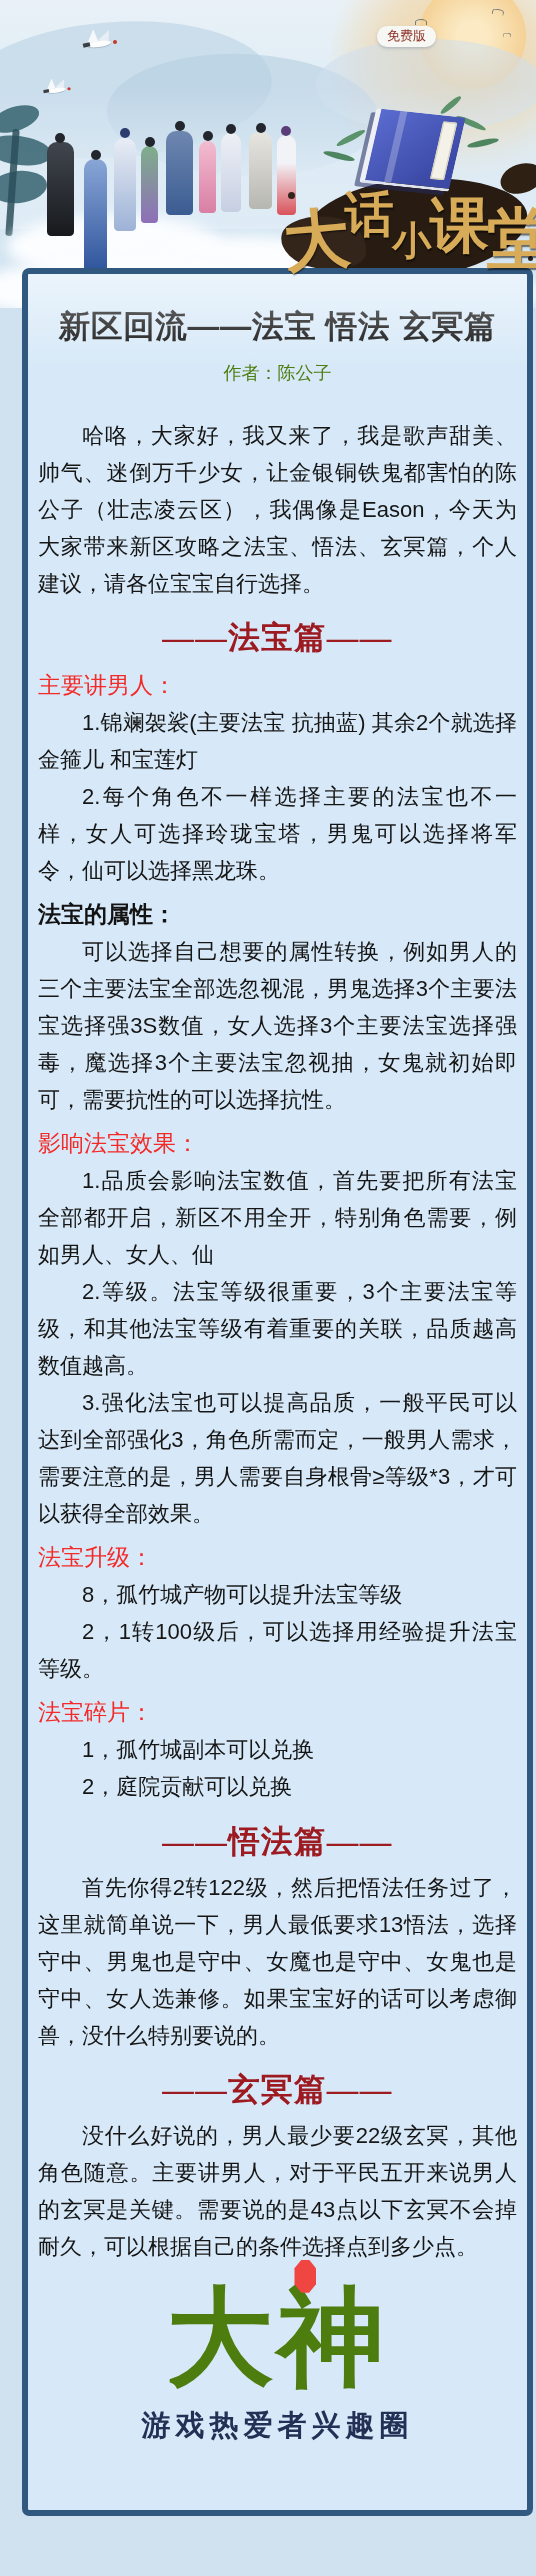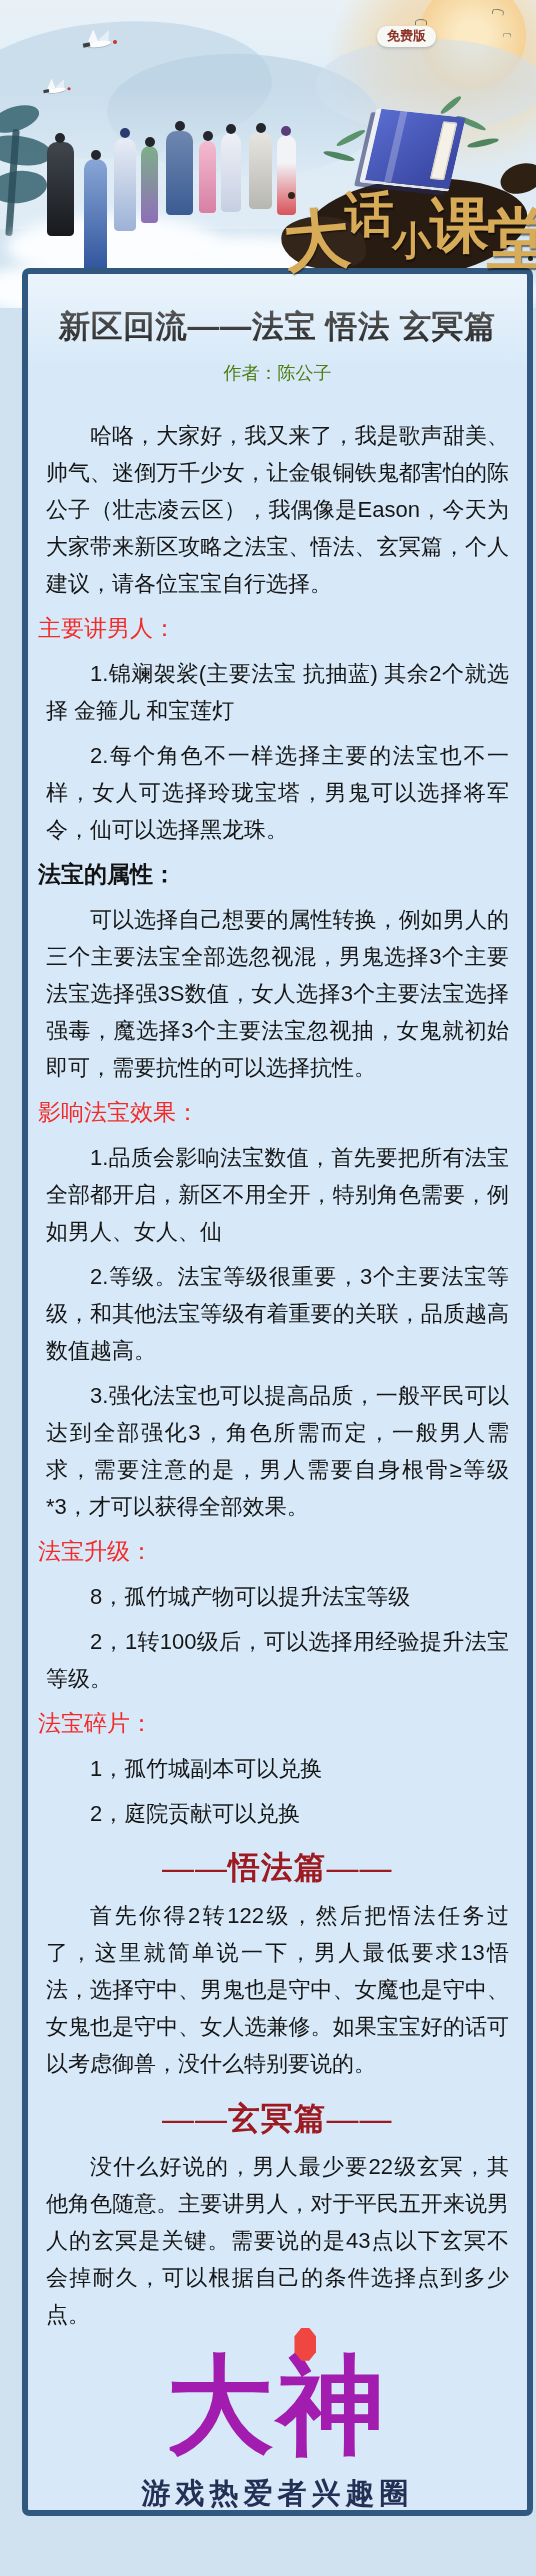--- a/index.html
+++ b/index.html
@@ -105,51 +105,51 @@
   .bamboo i.l5{left:438px;top:102px;transform:rotate(-40deg);width:26px;}
 
   .game-logo{position:absolute;left:335px;top:23px;width:143px;text-align:center;z-index:2;}
   .gl-main{
     font-family:"DejaVu Serif",serif;font-weight:900;font-size:31.5px;color:#ffffff;letter-spacing:-1.4px;
     text-shadow:0 0 2.1px rgba(120,120,120,.9),1.4px 2.1px 2.9px rgba(80,80,80,.8);
   }
   .gl-num{font-size:37px;color:#c5372a;font-style:italic;text-shadow:0 0 2.1px rgba(255,240,220,.9),1.4px 2.1px 2.1px rgba(120,40,20,.6);}
   .gl-tag{
     display:inline-block;margin-top:2.9px;background:#f7f7f3;border-radius:10px;
-    padding:1.4px 10px;font-size:13px;font-weight:bold;color:#8d3026;
+    padding:1.4px 10px;font-size:13px;font-weight:normal;color:#8d3026;
     box-shadow:0 1.4px 2.9px rgba(140,150,170,.5);
   }
 
   
   .card{
     position:absolute;left:22px;top:268px;width:479px;height:2236px;
     background:#d7e9f8;border:6.4px solid #31597f;border-radius:7.2px;
     padding:0 10px;box-sizing:content-box;overflow:hidden;
   }
   .card::before{content:"";position:absolute;left:0;top:0;width:100%;height:93px;
     background:linear-gradient(180deg,rgba(255,255,255,.5),rgba(255,255,255,0));pointer-events:none;}
   .article-title{
     margin:31.5px 0 0;text-align:center;font-size:31.5px;line-height:40px;font-weight:900;
     color:#0d0d0d;letter-spacing:0.7px;
   }
   .article-author{margin:14.3px 0 0;text-align:center;font-size:18px;line-height:27px;color:#4d7c0f;}
   .body-text{margin-top:30px;font-size:22px;line-height:37px;color:#161616;text-align:justify;}
-  .para{margin:8px;text-indent:2em;}
+  .para{margin:0;text-indent:2em;}
   .lbl{margin:7.2px 0 0;font-weight:bold;font-size:23px;line-height:37px;color:#131313;}
   .lbl.red{color:#f42a28;font-weight:normal;}
   .sec-head{
     margin:15.7px 0 5.7px;text-align:center;font-family:"Liberation Serif",serif;font-weight:bold;
     font-size:31.5px;line-height:42px;color:#9c1a20;letter-spacing:1.4px;
   }
 
   
   .dashen{position:relative;margin-top:18.6px;text-align:center;}
   .dashen-logo{position:relative;display:inline-block;}
   .logo-text{
-    font-size:107px;line-height:107px;font-weight:900;color:#a21caf;letter-spacing:4.3px;
+    font-size:107px;line-height:107px;font-weight:900;color:#4d7c0f;letter-spacing:4.3px;
     font-family:"Liberation Sans",sans-serif;
   }
   .logo-gem{
     position:absolute;left:50%;top:-24px;margin-left:17px;width:21.5px;height:33px;background:#ef4642;
     clip-path:polygon(32% 0,68% 0,100% 26%,100% 74%,68% 100%,32% 100%,0 74%,0 26%);
   }
   .logo-tagline{margin-top:15px;font-size:29px;font-weight:bold;color:#232f55;letter-spacing:5px;font-family:Liberation Serif, serif;}
 </style>
 </head>
 <body>
@@ -242,20 +242,21 @@
   </div>
 </div>
 
 <div class="card">
   <h1 class="article-title">新区回流——法宝 悟法 玄冥篇</h1>
   <div class="article-author">作者：陈公子</div>
 
   <div class="body-text">
     <p class="para">哈咯，大家好，我又来了，我是歌声甜美、帅气、迷倒万千少女，让金银铜铁鬼都害怕的陈公子（壮志凌云区），我偶像是Eason，今天为大家带来新区攻略之法宝、悟法、玄冥篇，个人建议，请各位宝宝自行选择。</p>
 
+    <h2 class="sec-head">——法宝篇——</h2>
     <p class="lbl red">主要讲男人：</p>
     <p class="para">1.锦斓袈裟(主要法宝 抗抽蓝)  其余2个就选择 金箍儿 和宝莲灯</p>
     <p class="para">2.每个角色不一样选择主要的法宝也不一样，女人可选择玲珑宝塔，男鬼可以选择将军令，仙可以选择黑龙珠。</p>
     <p class="lbl">法宝的属性：</p>
     <p class="para">可以选择自己想要的属性转换，例如男人的三个主要法宝全部选忽视混，男鬼选择3个主要法宝选择强3S数值，女人选择3个主要法宝选择强毒，魔选择3个主要法宝忽视抽，女鬼就初始即可，需要抗性的可以选择抗性。</p>
     <p class="lbl red">影响法宝效果：</p>
     <p class="para">1.品质会影响法宝数值，首先要把所有法宝全部都开启，新区不用全开，特别角色需要，例如男人、女人、仙</p>
     <p class="para">2.等级。法宝等级很重要，3个主要法宝等级，和其他法宝等级有着重要的关联，品质越高数值越高。</p>
     <p class="para">3.强化法宝也可以提高品质，一般平民可以达到全部强化3，角色所需而定，一般男人需求，需要注意的是，男人需要自身根骨≥等级*3，才可以获得全部效果。</p>
     <p class="lbl red">法宝升级：</p>

